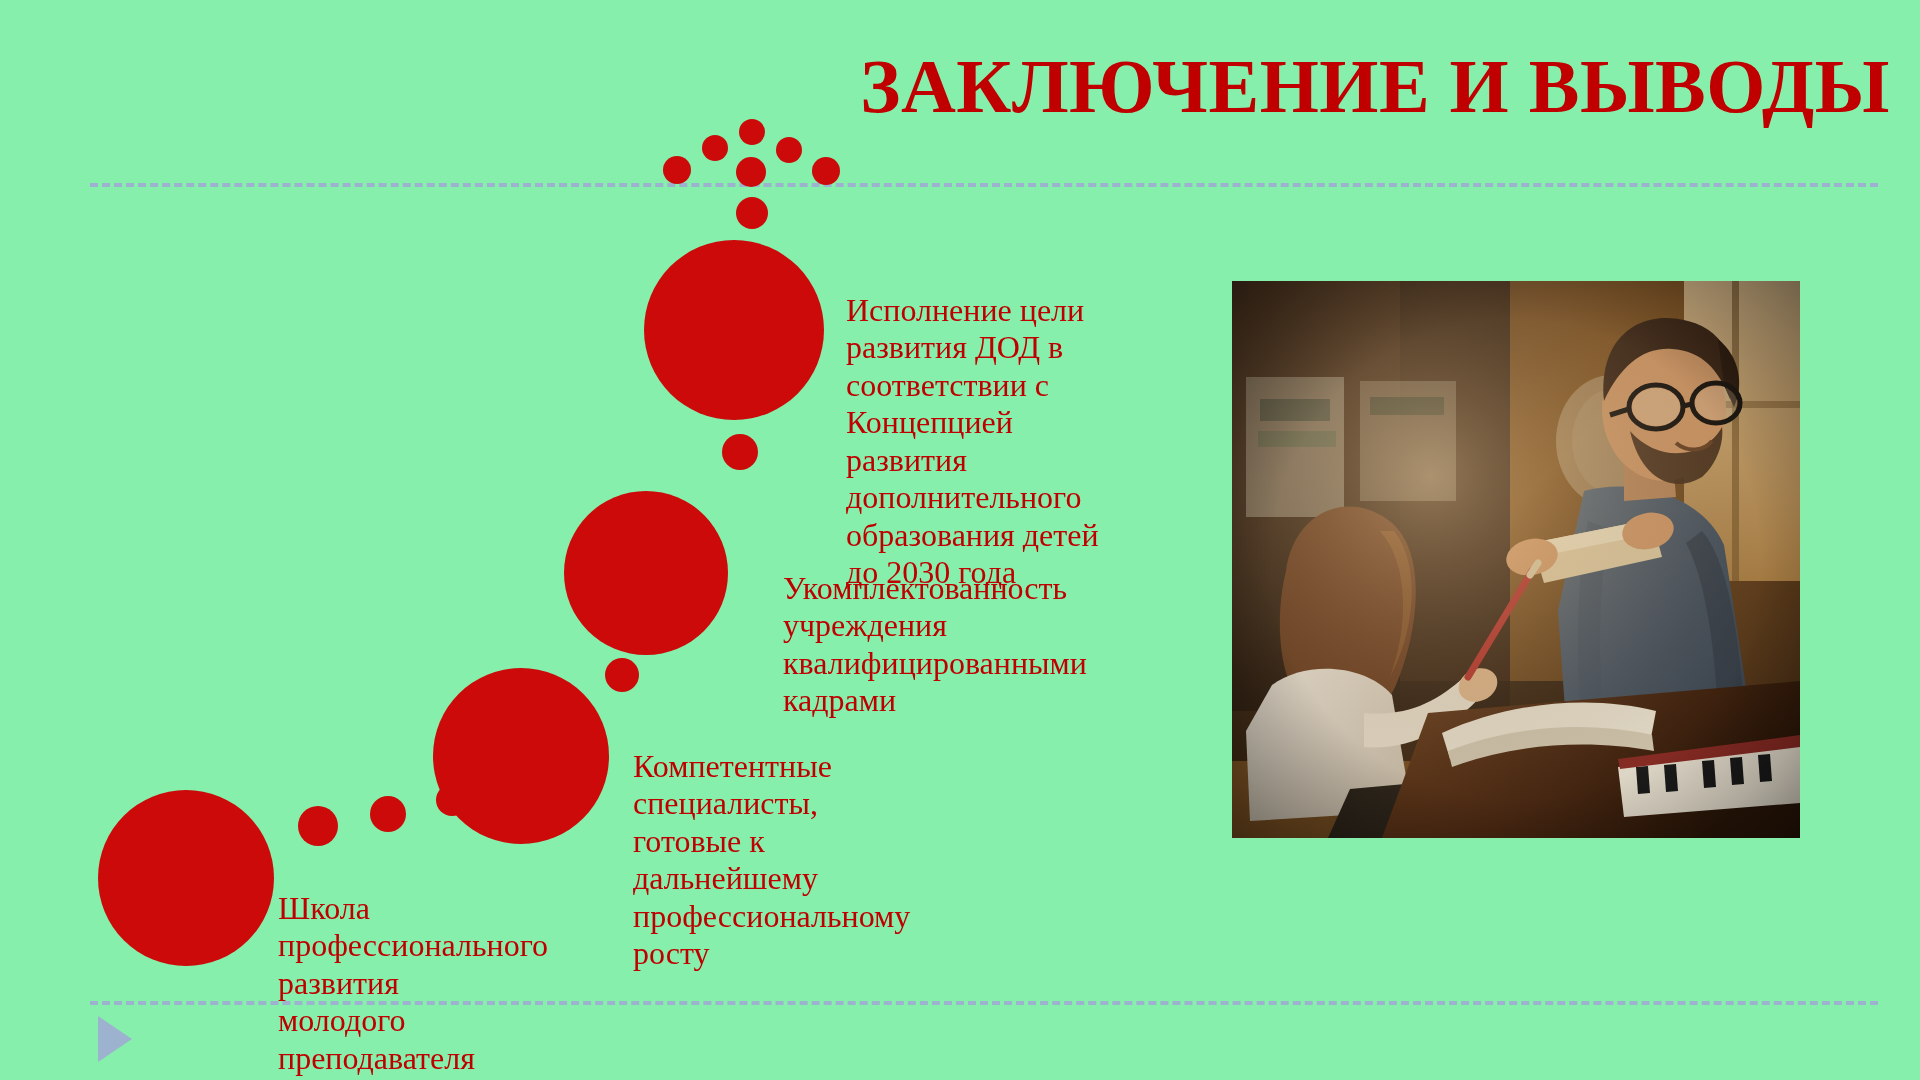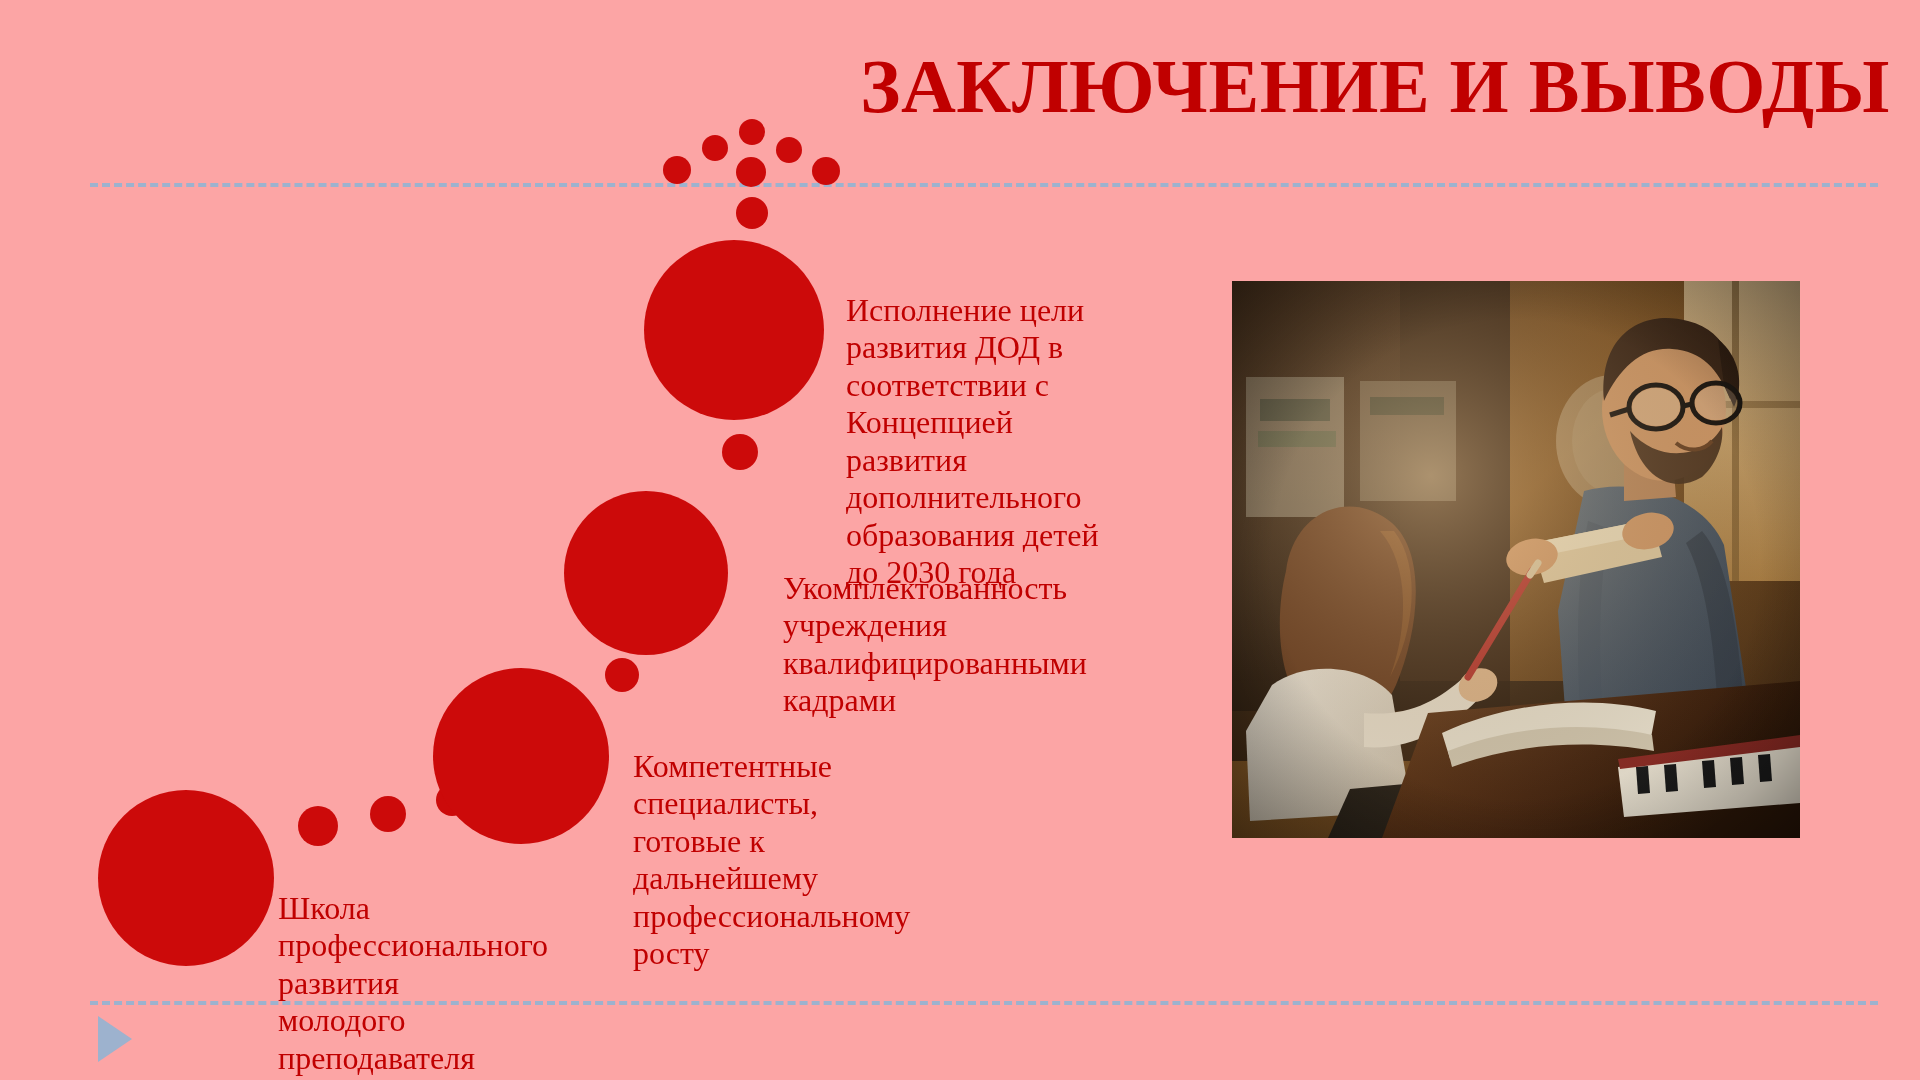--- a/index.html
+++ b/index.html
@@ -9,21 +9,21 @@
     background: #ffffff;
   }
   body {
     font-family: "Liberation Serif", "DejaVu Serif", serif;
   }
 
   .slide {
     position: relative;
     width: 1920px;
     height: 1080px;
-    background: #fca5a5;
+    background: #86efac;
     overflow: hidden;
   }
 
   
   .slide-title {
     position: absolute;
     left: 820px;
     top: 48px;
     width: 1070px;
     text-align: right;

